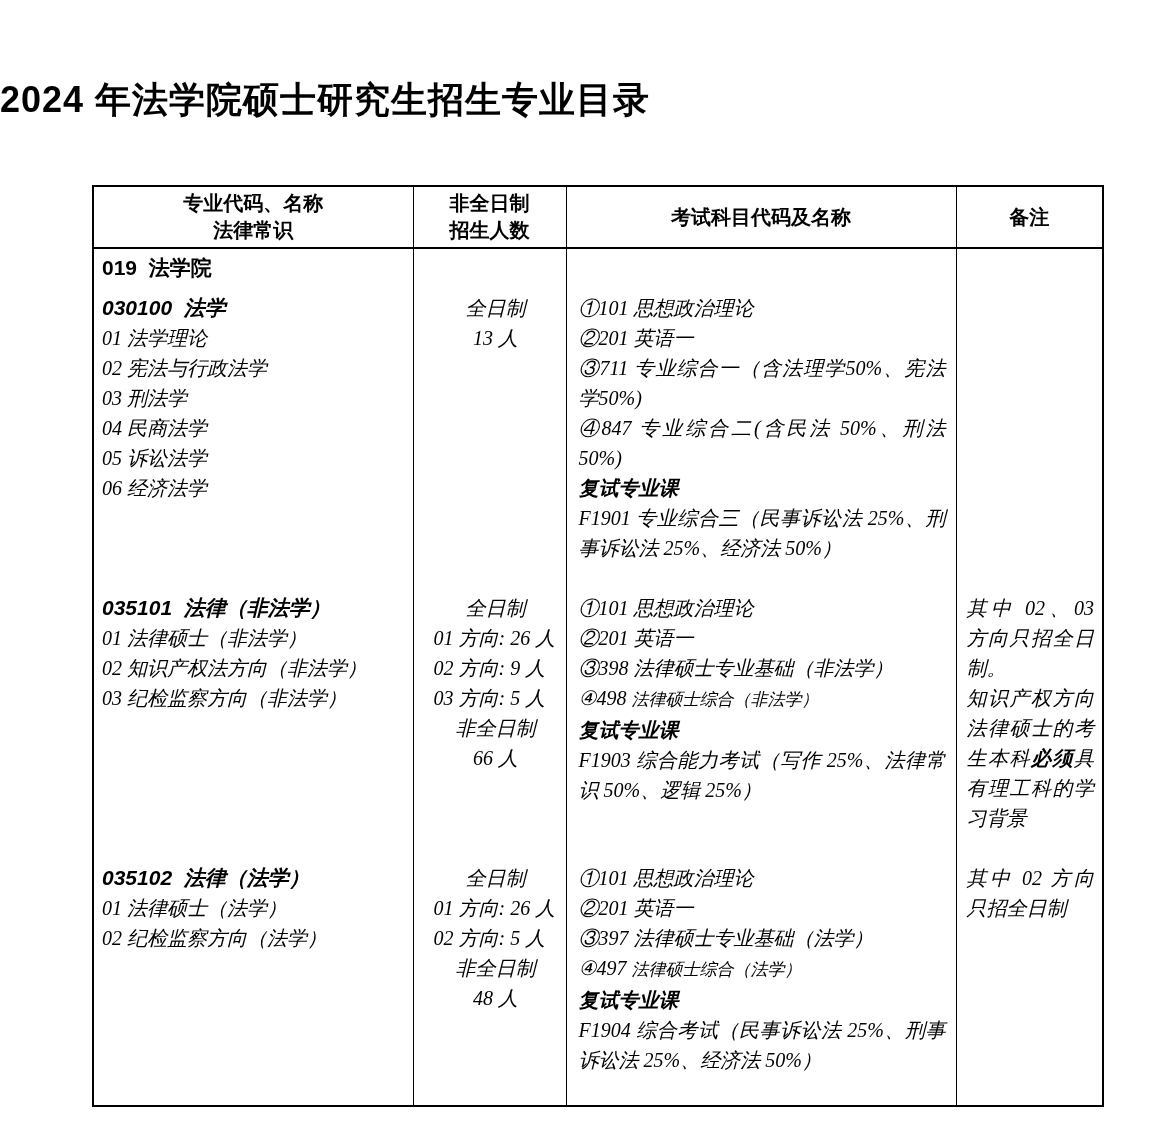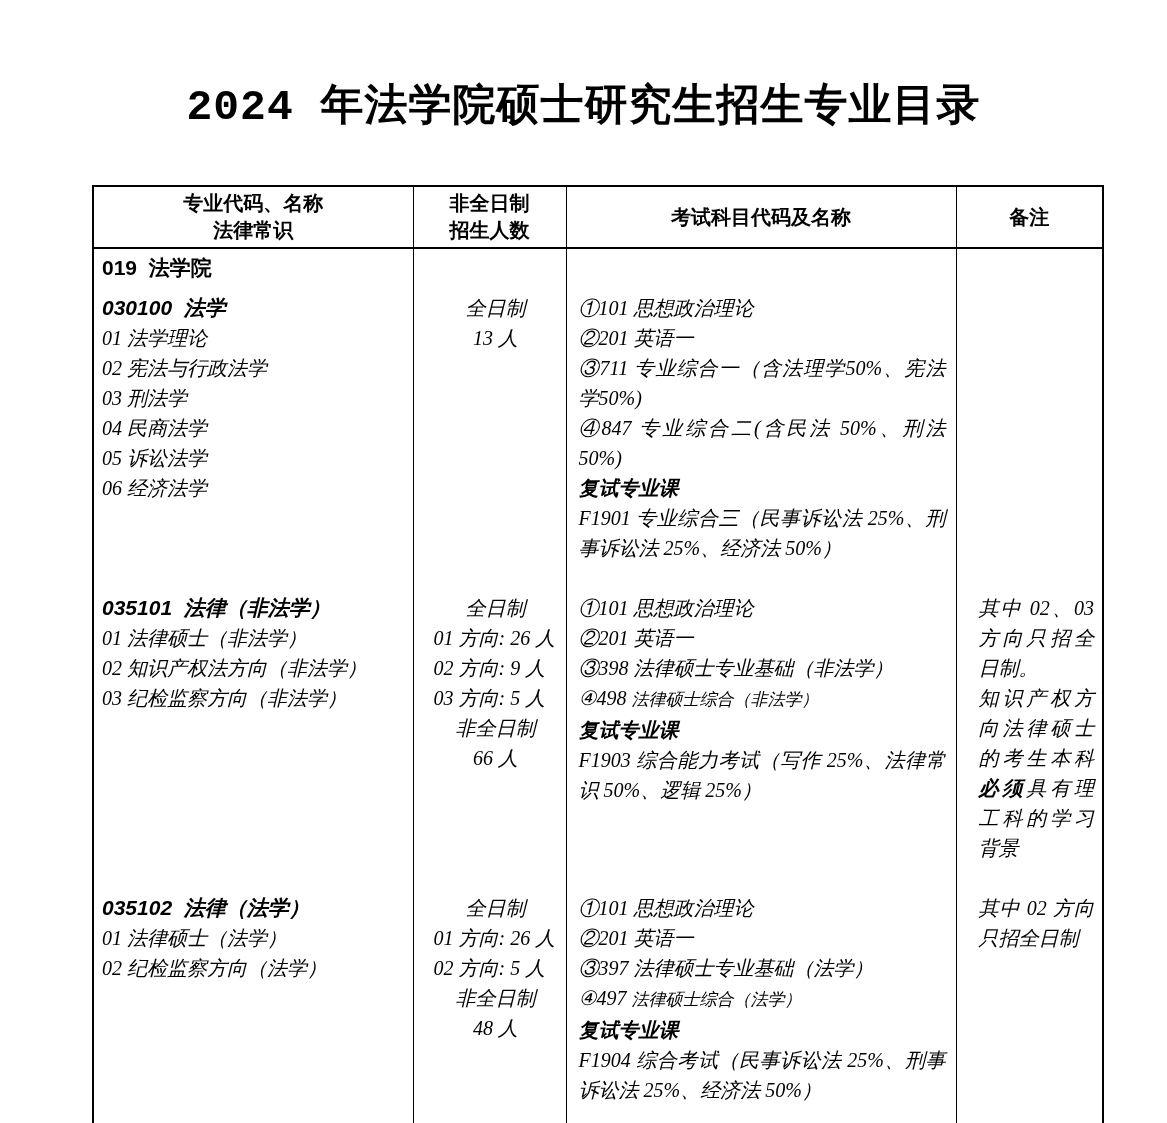--- a/index.html
+++ b/index.html
@@ -2,22 +2,22 @@
 <html><head>
 <meta charset="utf-8">
 <style>
   html, body { margin:0; padding:0; background:#ffffff; }
   .page {
     position:relative; width:1167px; height:1123px; background:#ffffff;
     color:#000; font-family:"Liberation Serif", serif; overflow:hidden;
   }
   .doc-title {
     position:absolute; top:76px; left:0; width:100%;
-    text-align:center; font-size:43px; font-weight:bold;
-    font-family:Liberation Mono, monospace; letter-spacing:1px;
+    text-align:left; font-size:36px; font-weight:bold;
+    font-family:Liberation Sans, sans-serif; letter-spacing:1px;
   }
   table.catalog {
     position:absolute; left:92px; top:185px; width:1010px;
     border-collapse:collapse; table-layout:fixed;
     border:2px solid #000;
   }
   .catalog th, .catalog td {
     border-left:1px solid #000; border-right:1px solid #000;
     vertical-align:top; padding:0; word-break:break-word;
   }
@@ -25,21 +25,21 @@
     border-bottom:2px solid #000; height:60px; vertical-align:middle;
     text-align:center; font-family:"Liberation Sans", sans-serif;
     font-weight:bold; font-size:20px; line-height:27px;
   }
   .catalog tbody td { font-size:20px; line-height:30px; }
   tr.college-row td { height:40px; padding-top:4px; }
   tr.section-row td { padding-bottom:30px;font-style:italic; }
   td.c1 { padding-left:8px;  padding-right:6px; }
   td.c2 { padding-left:12px;    padding-right:0;margin-top:26px; }
   td.c3 { padding-left:12px; padding-right:10px; text-align:justify; }
-  td.c4 { padding-left:22px; padding-right:8px;  text-align:justify; }
+  td.c4 { padding-left:10px; padding-right:8px;  text-align:justify; }
   .code {
     font-family:"Liberation Sans", sans-serif; font-weight:bold;
     font-size:21px; line-height:30px; white-space:pre-wrap;
   }
   .line { min-height:30px; }
   .c2 .center { text-align:center; }
   .c2 .left   { text-align:left; padding-left:8px; }
   .retest {
     font-family:"Liberation Sans", sans-serif; font-weight:bold;
     font-size:20px; line-height:30px;

